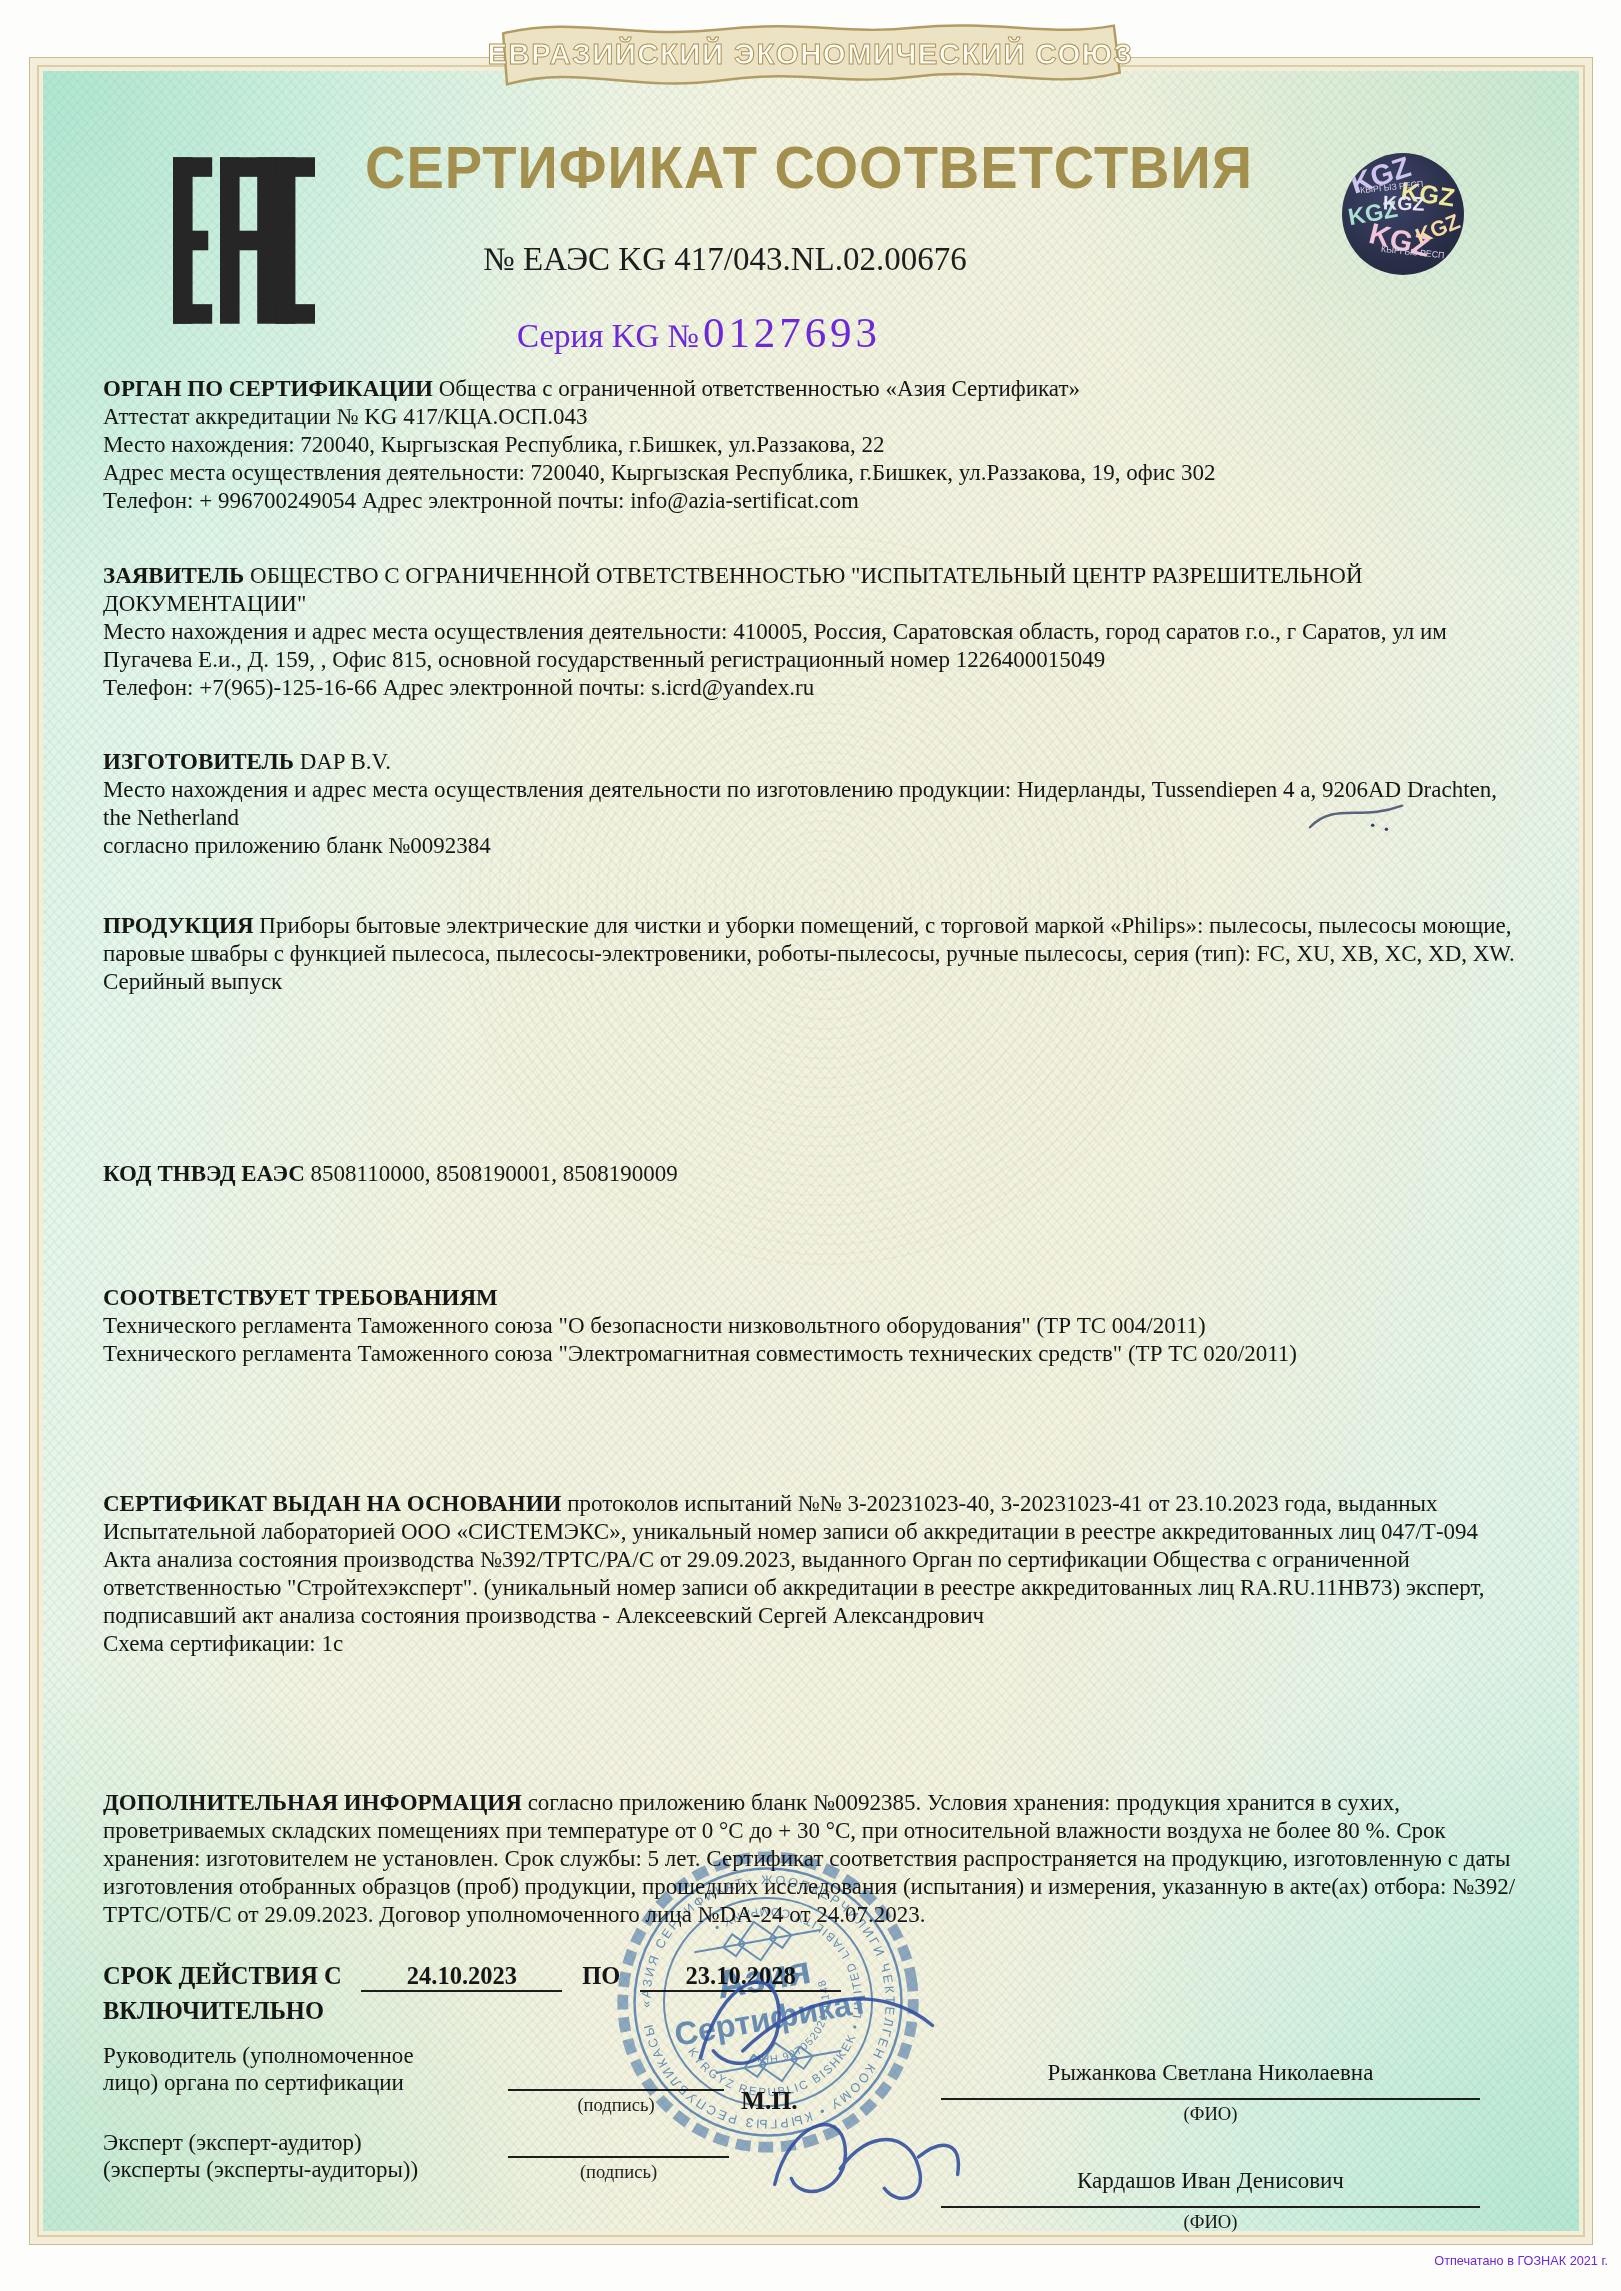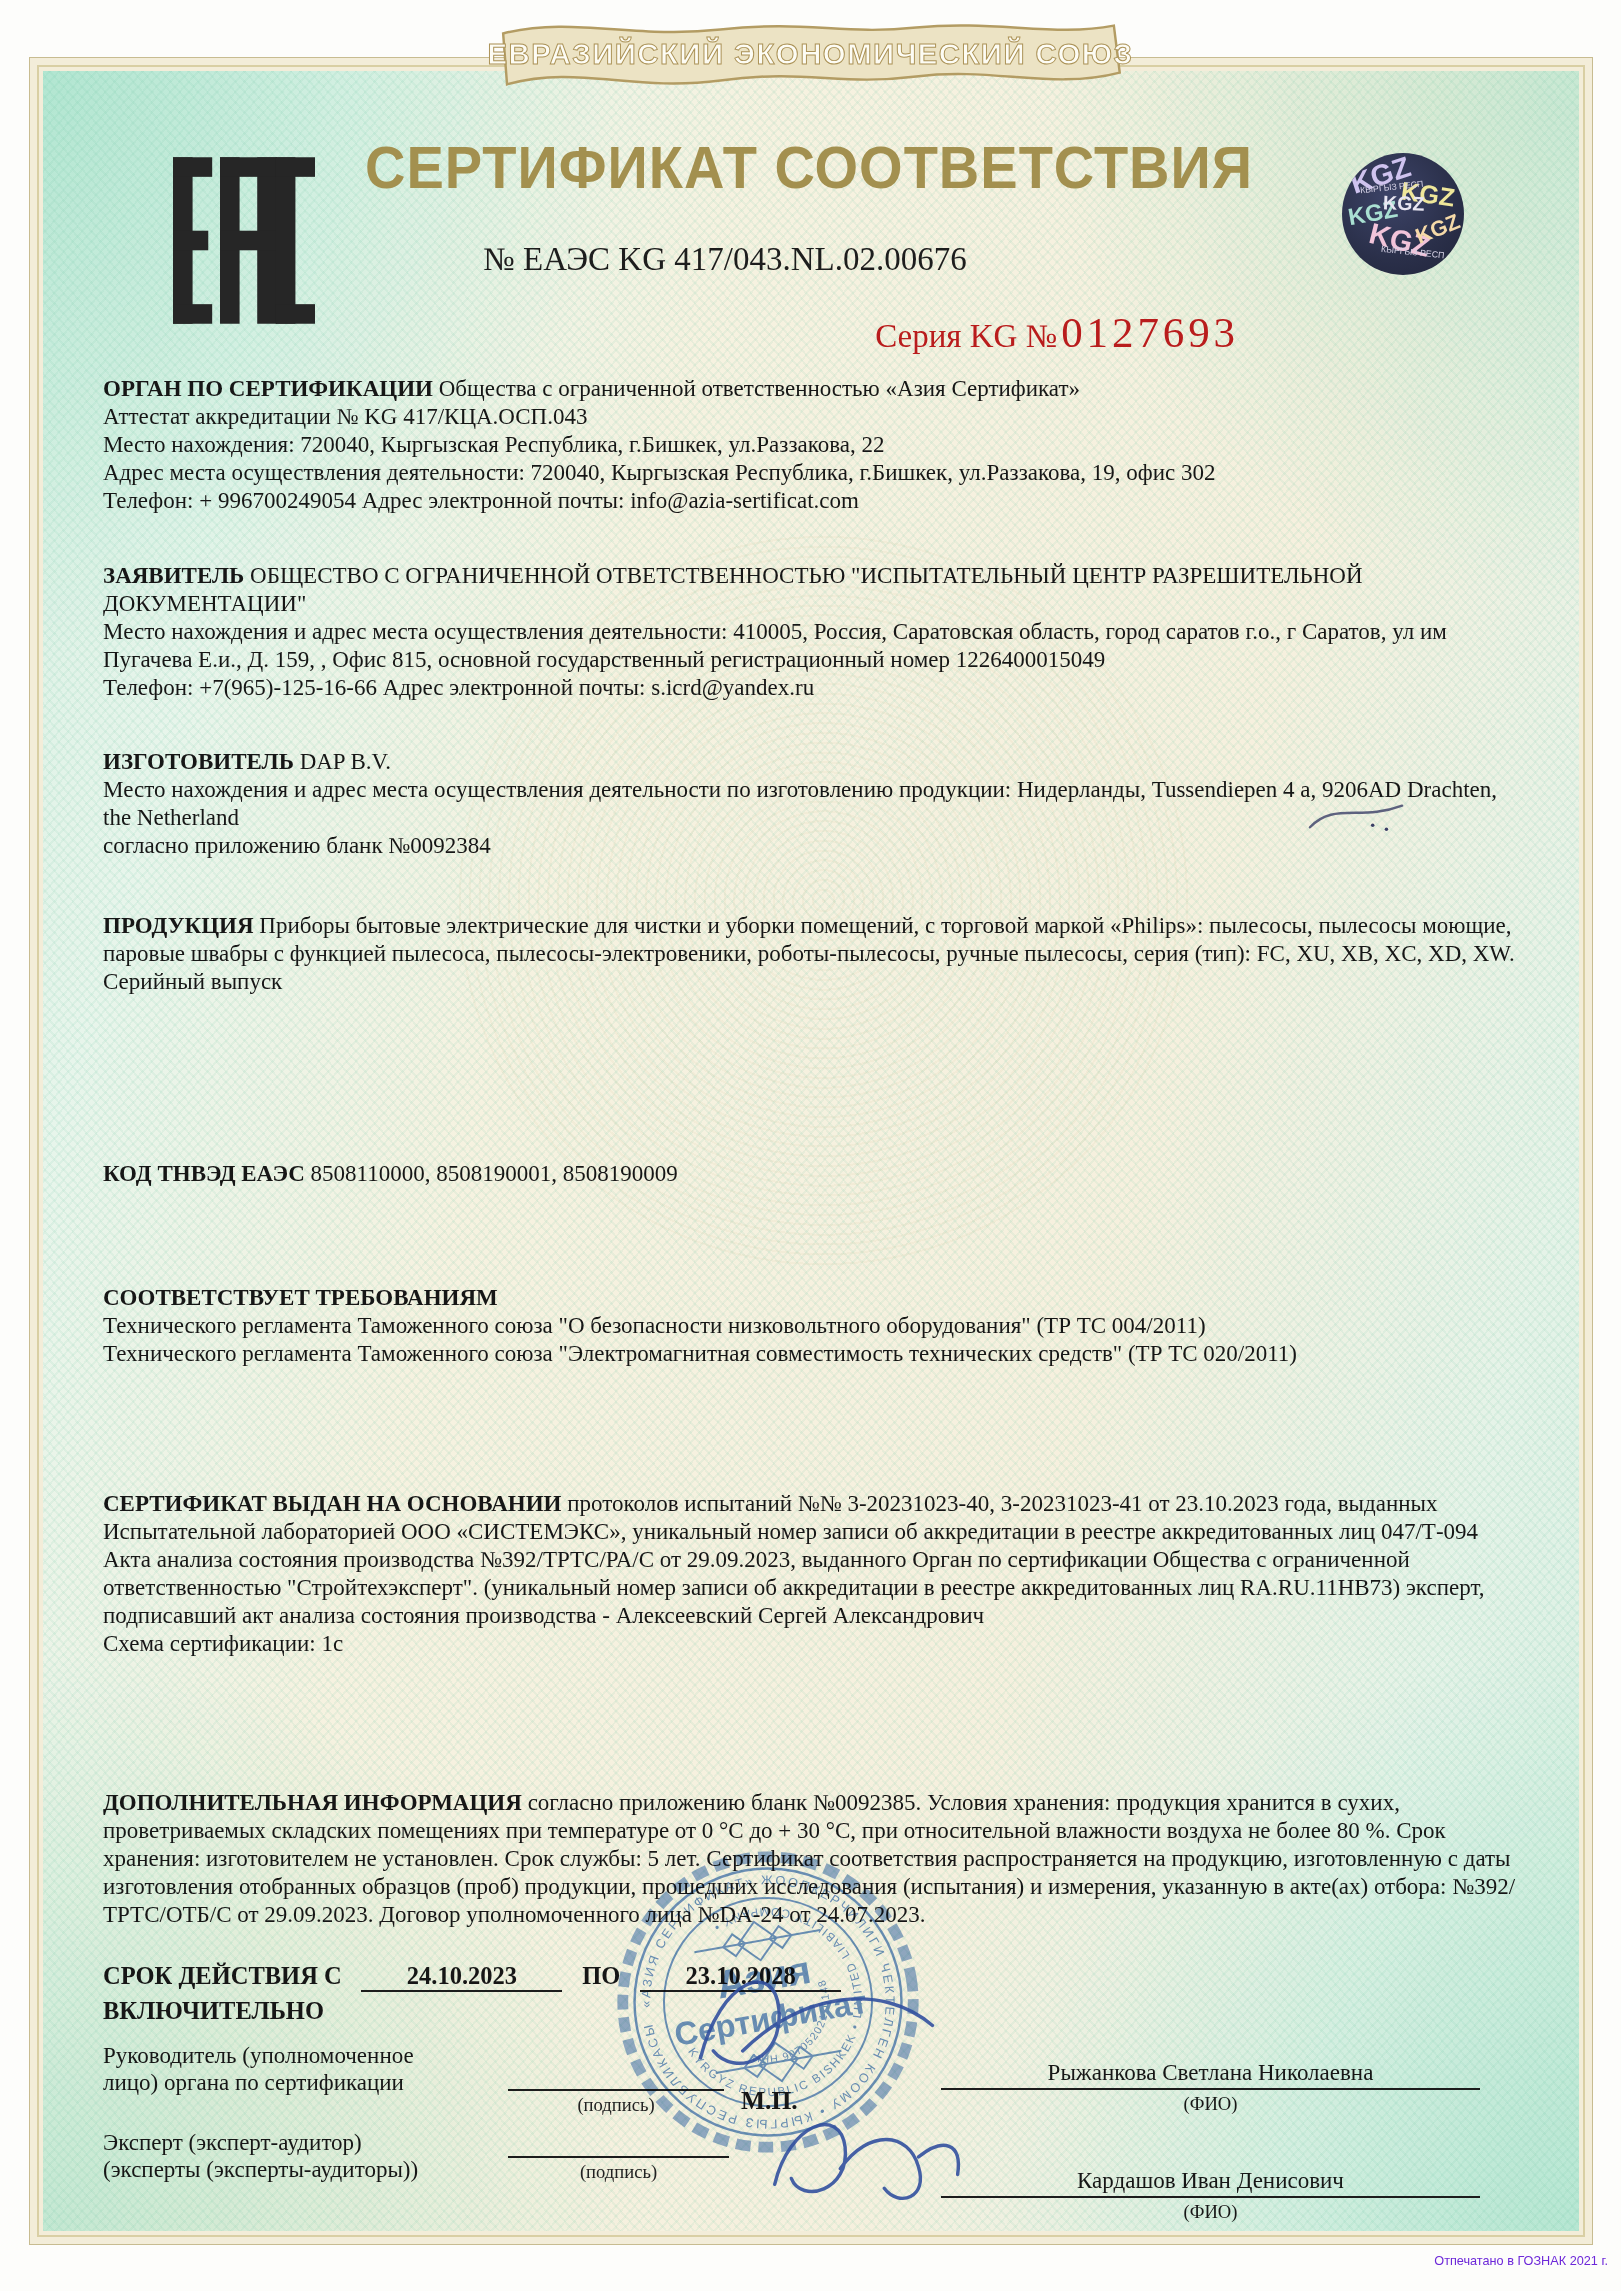--- a/index.html
+++ b/index.html
@@ -20,37 +20,37 @@
       linear-gradient(105deg,#d8f0e3 0%,#e7f5eb 14%,#f6f2e0 34%,#f6f0de 66%,#e5f3e8 86%,#d6efe1 100%);}
   .rosette{position:absolute;left:421px;top:470px;width:745px;height:745px;border-radius:50%;
     background:repeating-radial-gradient(circle at 50% 50%, rgba(185,165,105,0.10) 0 2px, rgba(0,0,0,0) 2px 9.8px);
     opacity:.7;}
   
   .title{position:absolute;left:314px;top:135px;width:990px;text-align:center;
          font-family:"Liberation Sans",sans-serif;font-weight:bold;font-size:56px;
          letter-spacing:1px;color:#a3904f;transform:scaleY(1.05);}
   .certnum{position:absolute;left:372px;top:241px;width:706px;text-align:center;
            font-size:33px;font-weight:normal;color:#1d1d1d;}
-  .series{position:absolute;left:553px;top:308px;width:686px;text-align:right;color:#b91c1c;}
+  .series{position:absolute;left:517px;top:308px;width:686px;text-align:left;color:#6d28d9;}
   .series .lbl{font-size:33px;}
   .series .num{font-size:43px;letter-spacing:3.9px;}
   
   .para{position:absolute;left:103px;width:1416px;font-size:23px;line-height:28px;}
   .b{font-weight:bold;}
   
   .validity{position:absolute;left:103px;top:1962px;width:980px;font-size:24.5px;font-weight:bold;}
   .date{display:inline-block;min-width:201px;text-align:center;border-bottom:2px solid #1c1c1c;
         font-weight:bold;margin:0 13.7px;}
   .incl{margin-top:5px;}
   
   .role{position:absolute;left:103px;width:412px;font-size:23px;line-height:27.4px;}
   .sigline{position:absolute;border-top:2px solid #1c1c1c;text-align:center;
            font-size:18.6px;padding-top:2.9px;color:#222;}
   .namebox{position:absolute;left:941px;width:539px;text-align:center;font-size:23px;}
-  .namebox .nline{border-bottom:2px solid #1c1c1c;padding-bottom:2px;}
+  .namebox .nline{border-bottom:2px solid #1c1c1c;padding-bottom:12px;}
   .namebox .fio{font-size:18.6px;padding-top:2.9px;}
   .mp{position:absolute;left:741px;top:2086px;font-size:25.5px;font-weight:bold;z-index:6;}
   
   .stamp{position:absolute;left:611px;top:1845px;z-index:5;opacity:.85;mix-blend-mode:multiply;}
   .sig{position:absolute;z-index:6;}
   
   .holo{position:absolute;left:1342px;top:153px;width:122px;height:122px;border-radius:50%;
         background:radial-gradient(circle at 40% 35%, #3d4468 0%, #2a2f49 60%, #20243a 100%);
         overflow:hidden;z-index:4;}
   .holo span{position:absolute;font-family:"Liberation Sans",sans-serif;font-weight:bold;}

